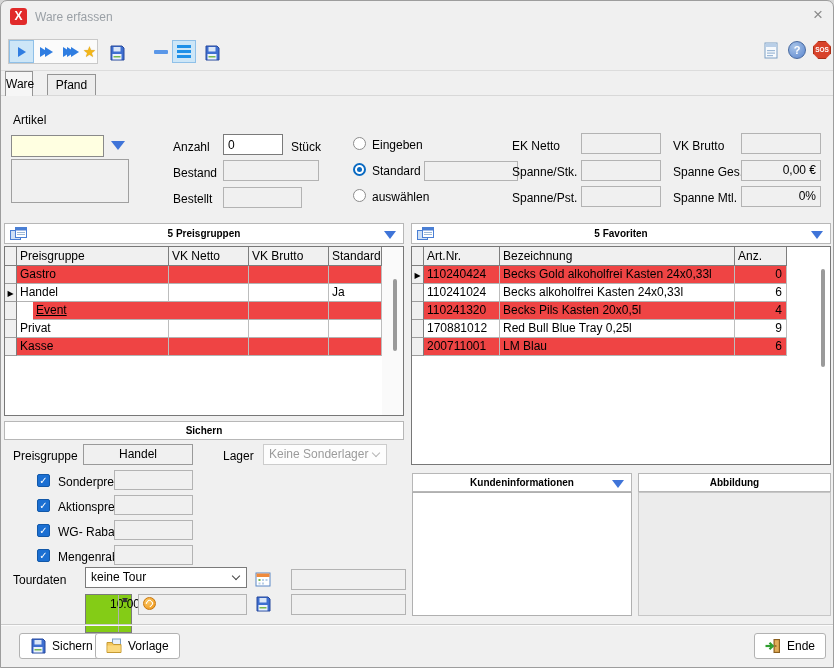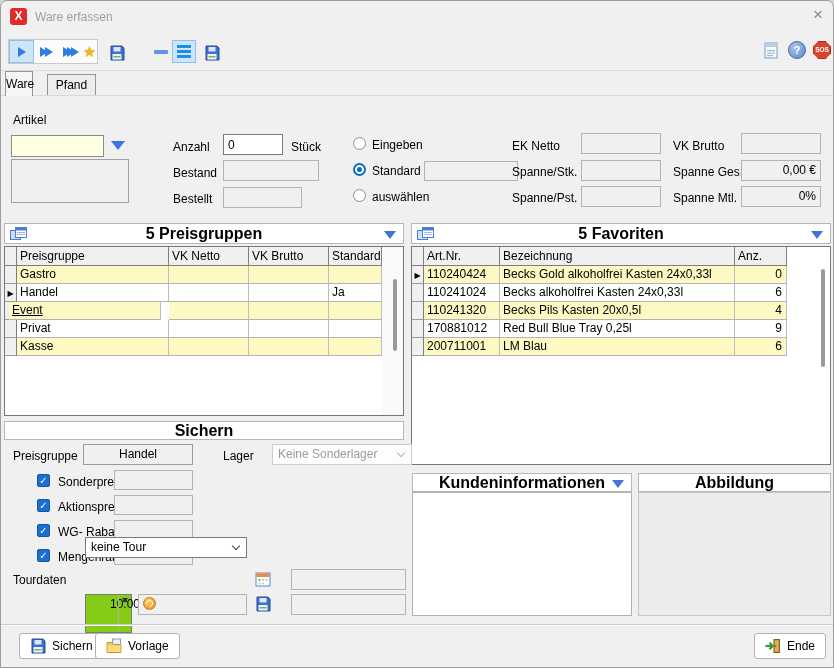--- a/index.html
+++ b/index.html
@@ -58,34 +58,34 @@
   .radio.checked::after { content: ""; position: absolute; left: 2px; top: 2px; width: 5px; height: 5px;
                           border-radius: 50%; background: #0b6bc2; }
   .checkbox { position: absolute; width: 13px; height: 13px; background: #1b6fd2;
               border: 1px solid #1258a8; border-radius: 2px; }
   .checkbox::after { content: "✓"; position: absolute; left: 0; top: 0; width: 11px; height: 11px;
                      color: #fff; font-size: 10px; line-height: 11px; text-align: center; }
 
   
   .panel-hdr { position: absolute; height: 21px; background: #fff; border: 1px solid #b7b7b7;
                display: flex; align-items: center; justify-content: center; font-weight: bold;
-               font-size: 16px; }
+               font-size: 10px; }
   .panel-hdr .hdr-ic { position: absolute; left: 5px; top: 3px; }
   .panel-hdr .hdr-arrow { position: absolute; right: 7px; top: 7px; }
   .grid { position: absolute; background: #fff; border: 1px solid #777; overflow: hidden; }
   .g-row { position: absolute; left: 0; height: 18px; }
   .g-cell { position: absolute; top: 0; height: 18px; font-size: 12px; line-height: 17px;
             padding-left: 3px; border-right: 1px solid #bdbdbd; border-bottom: 1px solid #b3b3b3;
             overflow: hidden; white-space: nowrap; }
   .g-head .g-cell { height: 19px; background: #f0f0f0; border-right: 1px solid #7e7e7e;
                     border-bottom: 1px solid #7e7e7e; line-height: 18px; }
   .g-sel { background: #f0f0f0; border-right: 1px solid #7e7e7e; border-bottom: 1px solid #9d9d9d;
            padding: 0; text-align: center; }
   .g-sel.mark::after { content: "▶"; font-size: 8px; line-height: 17px; color: #000; }
-  .g-row.alt .g-cell:not(.g-sel) { background: #fef9c3; }
+  .g-row.alt .g-cell:not(.g-sel) { background: #ef4444; }
   .g-cell.num { text-align: right; padding-right: 4px; }
   .g-scroll { position: absolute; top: 0; bottom: 0; background: #fafafa; }
   .g-thumb { position: absolute; width: 4px; background: #9a9a9a; border-radius: 2px; }
 
   
   .combo { position: absolute; background: #fff; border: 1px solid #7a7a7a; }
   .combo .txt { display: block; padding-left: 5px; line-height: 19px; font-size: 12px;
                 white-space: nowrap; overflow: hidden; }
   .chev { position: absolute; right: 7px; top: 5px; width: 6px; height: 6px;
           border-right: 1.6px solid #444; border-bottom: 1.6px solid #444; transform: rotate(45deg); }
@@ -255,21 +255,21 @@
     </div>
     <div class="g-row" style="top:37px;">
       <div class="g-cell g-sel mark" style="left:0;width:12px;"></div>
       <div class="g-cell" style="left:12px;width:152px;">Handel</div>
       <div class="g-cell" style="left:164px;width:80px;"></div>
       <div class="g-cell" style="left:244px;width:80px;"></div>
       <div class="g-cell" style="left:324px;width:53px;">Ja</div>
     </div>
     <div class="g-row alt" style="top:55px;">
       <div class="g-cell g-sel" style="left:0;width:12px;"></div>
-      <div class="g-cell" style="left:4px;width:152px;text-decoration:underline;">Event</div>
+      <div class="g-cell" style="left:28px;width:152px;text-decoration:underline;">Event</div>
       <div class="g-cell" style="left:164px;width:80px;"></div>
       <div class="g-cell" style="left:244px;width:80px;"></div>
       <div class="g-cell" style="left:324px;width:53px;"></div>
     </div>
     <div class="g-row" style="top:73px;">
       <div class="g-cell g-sel" style="left:0;width:12px;"></div>
       <div class="g-cell" style="left:12px;width:152px;">Privat</div>
       <div class="g-cell" style="left:164px;width:80px;"></div>
       <div class="g-cell" style="left:244px;width:80px;"></div>
       <div class="g-cell" style="left:324px;width:53px;"></div>
@@ -340,21 +340,21 @@
   </div>
 
   <div class="panel-hdr" style="left:3px;top:420px;width:400px;height:19px;">
     <span>Sichern</span>
   </div>
 
   <div class="lbl" style="left:12px;top:448px;">Preisgruppe</div>
   <div class="fld" style="left:82px;top:443px;width:110px;height:21px;border-color:#9a9a9a;text-align:center;line-height:19px;">Handel</div>
 
   <div class="lbl" style="left:222px;top:448px;">Lager</div>
-  <div class="combo disabled" style="left:262px;top:443px;width:140px;height:21px;margin-left:9px;">
+  <div class="combo disabled" style="left:262px;top:443px;width:124px;height:21px;">
     <span class="txt">Keine Sonderlager</span>
     <span class="chev"></span>
   </div>
 
   <span class="checkbox" style="left:36px;top:473px;"></span>
   <div class="lbl" style="left:57px;top:474px;">Sonderpreis</div>
   <div class="fld" style="left:113px;top:469px;width:79px;height:20px;"></div>
 
   <span class="checkbox" style="left:36px;top:498px;"></span>
   <div class="lbl" style="left:57px;top:499px;">Aktionspreis</div>
@@ -362,21 +362,21 @@
 
   <span class="checkbox" style="left:36px;top:523px;"></span>
   <div class="lbl" style="left:57px;top:524px;">WG- Rabatt</div>
   <div class="fld" style="left:113px;top:519px;width:79px;height:20px;"></div>
 
   <span class="checkbox" style="left:36px;top:548px;"></span>
   <div class="lbl" style="left:57px;top:549px;">Mengenrabatt</div>
   <div class="fld" style="left:113px;top:544px;width:79px;height:20px;"></div>
 
   <div class="lbl" style="left:12px;top:572px;">Tourdaten</div>
-  <div class="combo" style="left:84px;top:536px;width:162px;height:21px;">
+  <div class="combo" style="left:84px;top:566px;width:162px;height:21px;">
     <span class="txt">keine Tour</span>
     <span class="chev"></span>
   </div>
   <div class="icon-btn" style="left:253px;top:569px;">
     <svg width="16" height="16" viewBox="0 0 16 16">
       <rect x="1" y="2" width="14" height="13" fill="#fff" stroke="#5b87c6"></rect>
       <rect x="1.5" y="2.5" width="13" height="3.5" fill="#ef8a3c"></rect>
       <rect x="3.5" y="8" width="2" height="2" fill="#74b84c"></rect>
         <rect x="7" y="8" width="2" height="2" fill="#b9cfe8"></rect>
       <rect x="10.5" y="8" width="2" height="2" fill="#b9cfe8"></rect>

